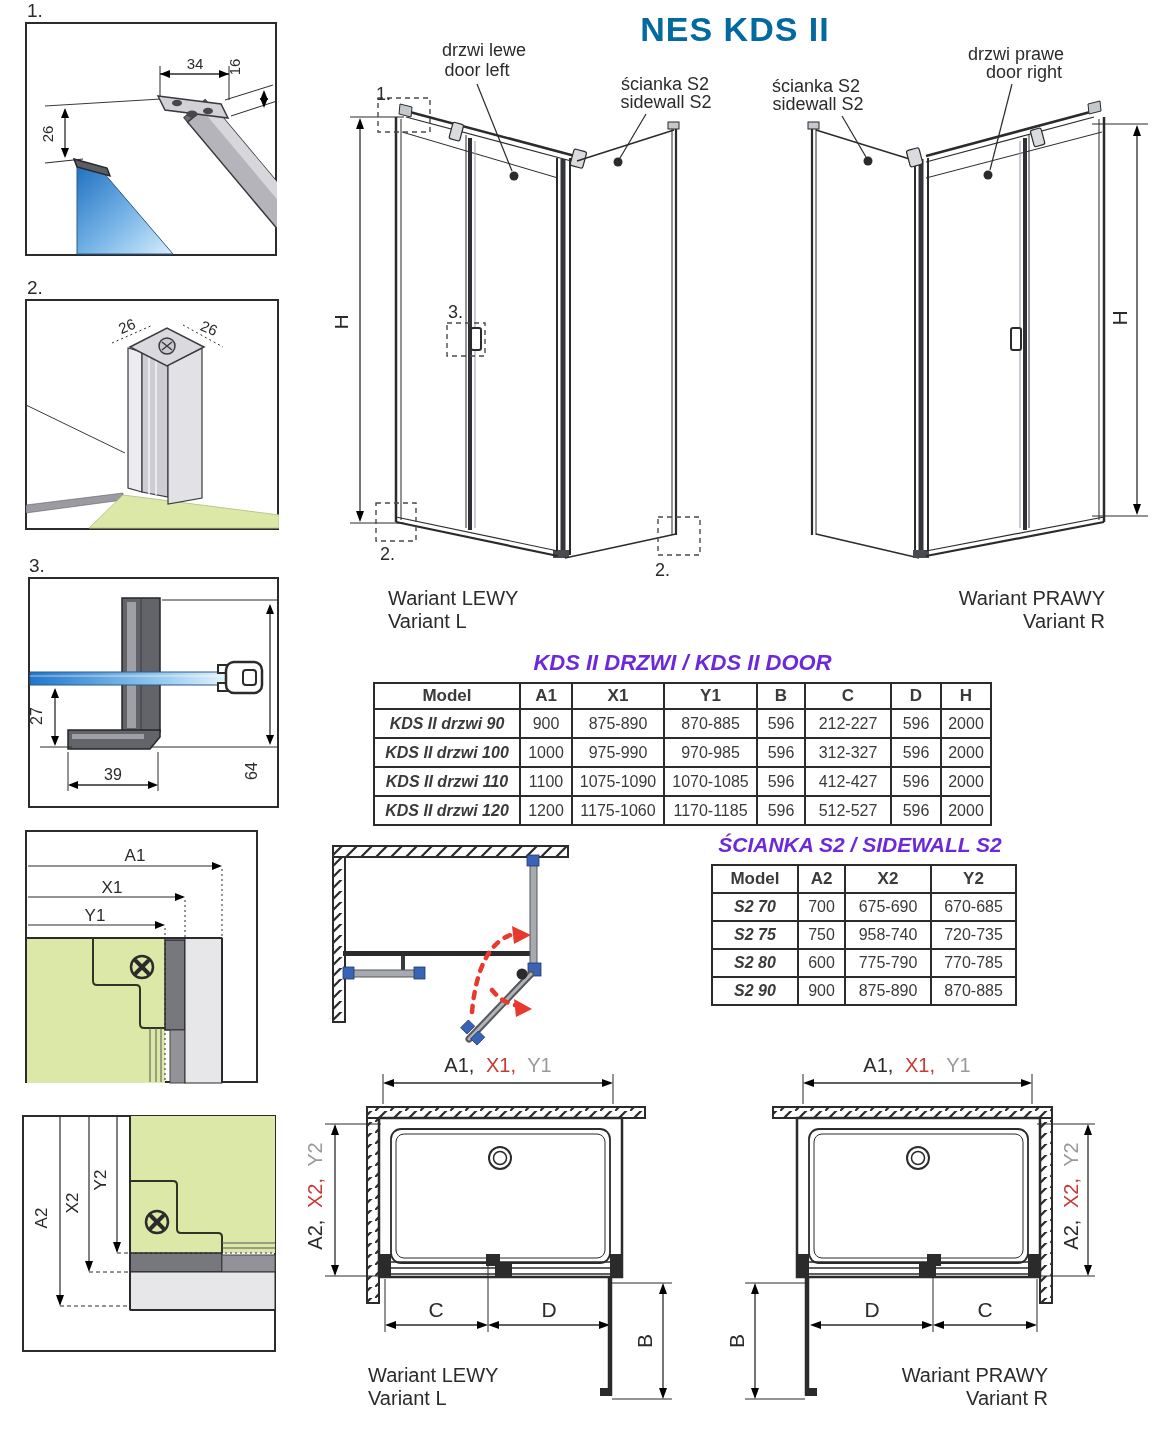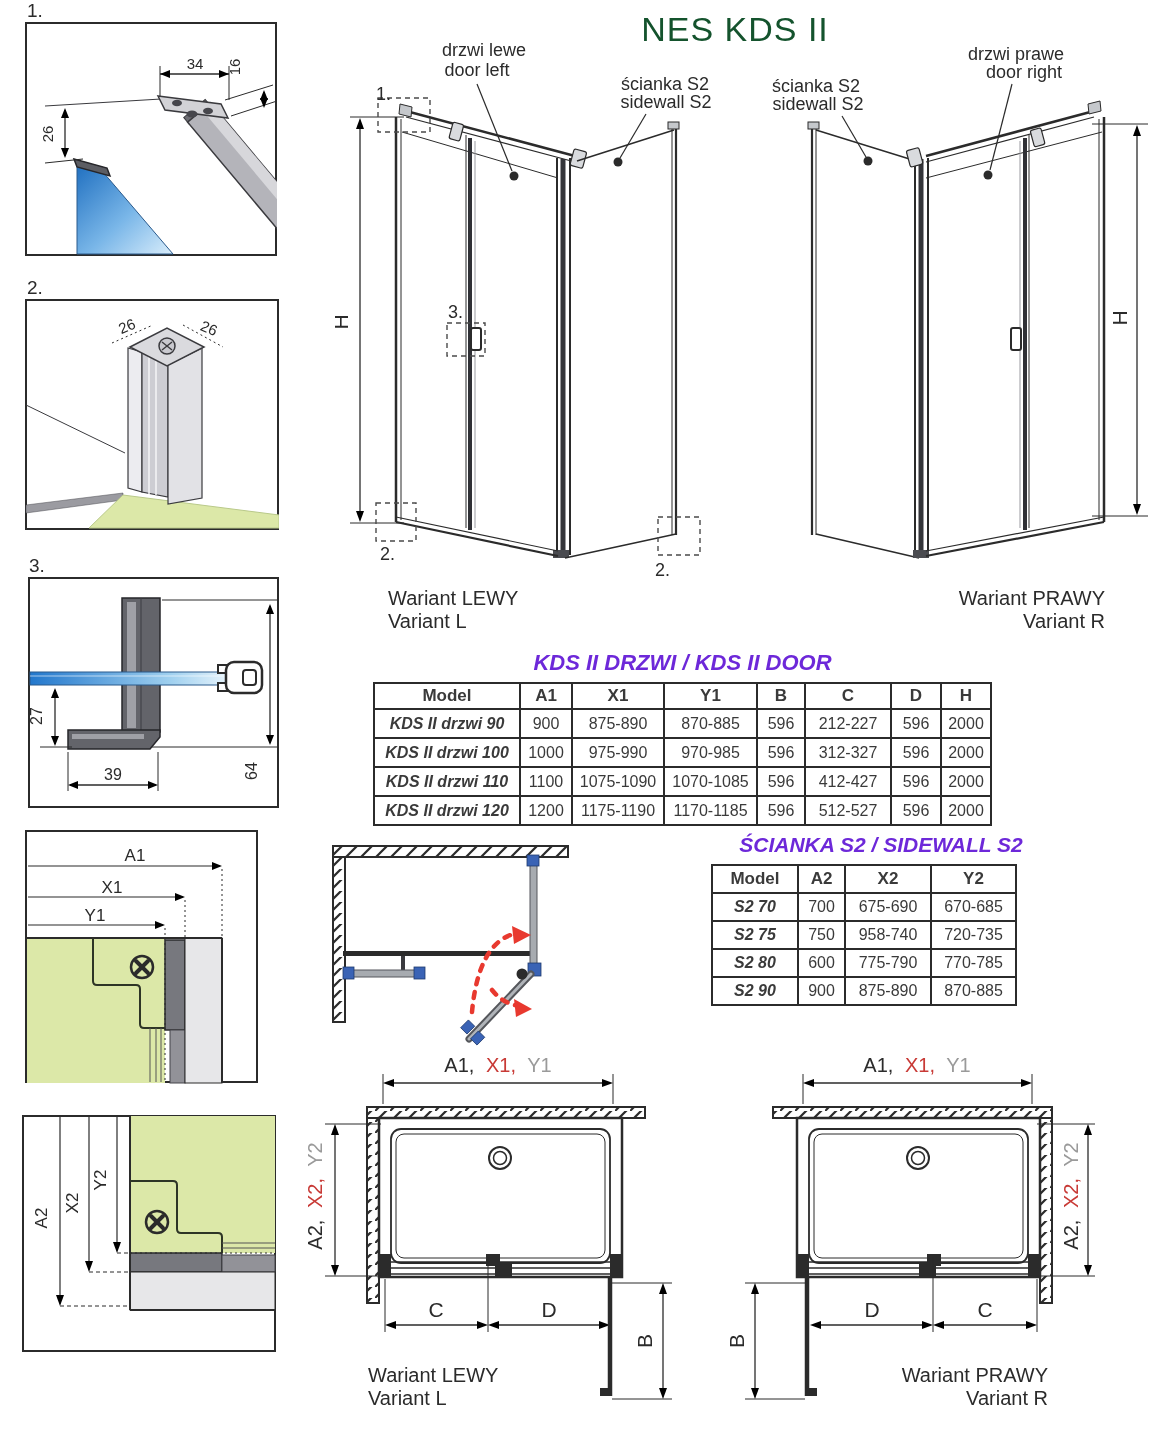--- a/index.html
+++ b/index.html
@@ -2,34 +2,34 @@
 <html><head>
 <meta charset="utf-8">
 <style>
   html,body{margin:0;padding:0;background:#ffffff;}
   .page{position:relative;width:1172px;height:1440px;background:#fff;
         font-family:"Liberation Sans",sans-serif;color:#2b2b2b;overflow:hidden;}
   svg{position:absolute;overflow:hidden;}
   svg text{font-family:"Liberation Sans",sans-serif;fill:#2b2b2b;}
   .detail-num{position:absolute;font-size:19px;color:#2b2b2b;}
   .page-title{position:absolute;left:545px;top:10px;width:380px;text-align:center;
-      font-size:34px;font-weight:normal;letter-spacing:1px;color:#14532d;}
+      font-size:34px;font-weight:bold;letter-spacing:1px;color:#0369a1;}
   .tbl{position:absolute;border-collapse:collapse;table-layout:fixed;background:#fff;padding-left:10px;}
   .tbl th,.tbl td{border:2px solid #2b2b2b;text-align:center;padding:0;
       font-size:16px;color:#3a3a3a;white-space:nowrap;overflow:hidden;}
   .t1{left:373px;top:682px;width:619px;}
   .t1 th{height:24px;font-size:17px;}
   .t1 td{height:27px;}
   .t2{left:711px;top:864px;width:304px;}
   .t2 th{height:26px;font-size:17px;}
   .t2 td{height:26px;border-radius:7px;}
   .model-cell{font-weight:bold;font-style:italic;font-size:15px;}
   .tbl-title{position:absolute;text-align:center;font-weight:bold;font-style:italic;color:#6d28d9;}
   .t1-title{left:373px;top:650px;width:619px;font-size:22px;}
-  .t2-title{left:661px;top:833px;width:440px;font-size:21px;text-align:center;}
+  .t2-title{left:640px;top:833px;width:440px;font-size:21px;text-align:center;}
   .c-ink{color:#3a3a3a;} .c-red{color:#c83a36;} .c-gray{color:#9a9a9a;}
   .c-blue{color:#2d5fa8;} .c-green{color:#58b14c;} .c-purple{color:#5a4b9e;}
 </style>
 </head>
 <body>
 
 <div class="page">
 
   <div class="page-title">NES KDS II</div>
 
@@ -370,21 +370,21 @@
       <td>1075-1090</td>
       <td>1070-1085</td>
       <td>596</td>
       <td>412-427</td>
       <td>596</td>
       <td>2000</td>
     </tr>
     <tr>
       <td class="model-cell">KDS II drzwi 120</td>
       <td>1200</td>
-      <td>1175-1190</td>
+      <td>1175-1060</td>
       <td>1170-1185</td>
       <td>596</td>
       <td>512-527</td>
       <td>596</td>
       <td>2000</td>
     </tr>
   </tbody>
     </table>
 
   <div class="tbl-title t2-title">ŚCIANKA S2 / SIDEWALL S2</div>

